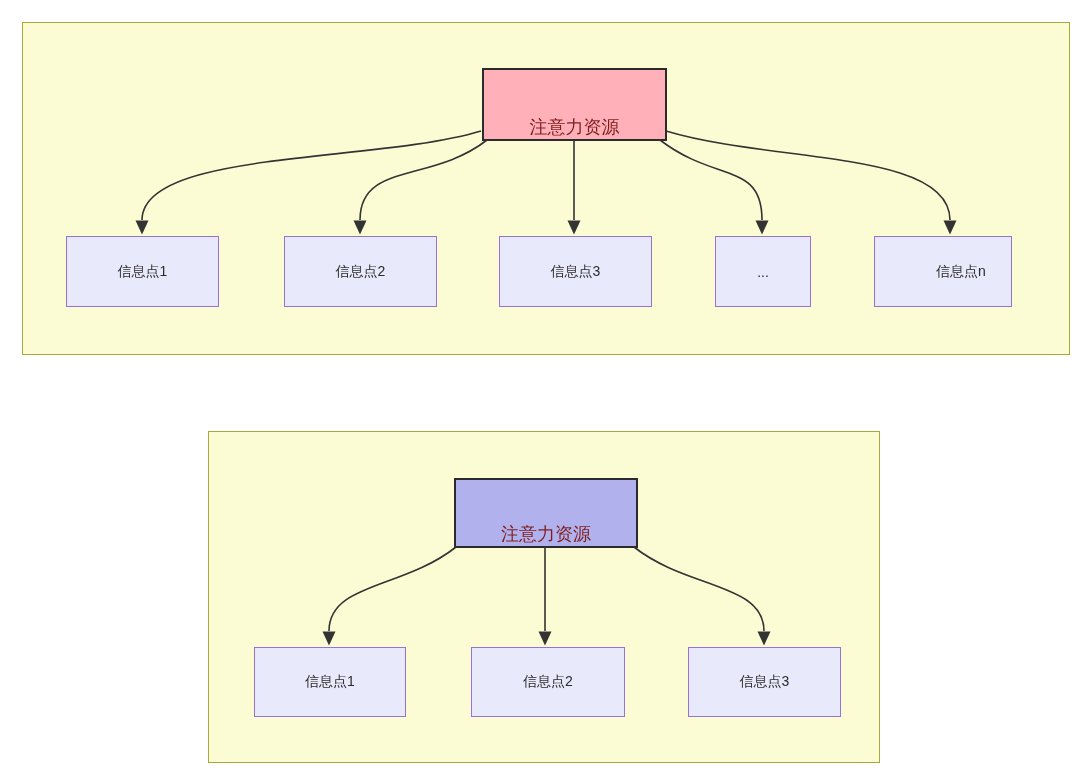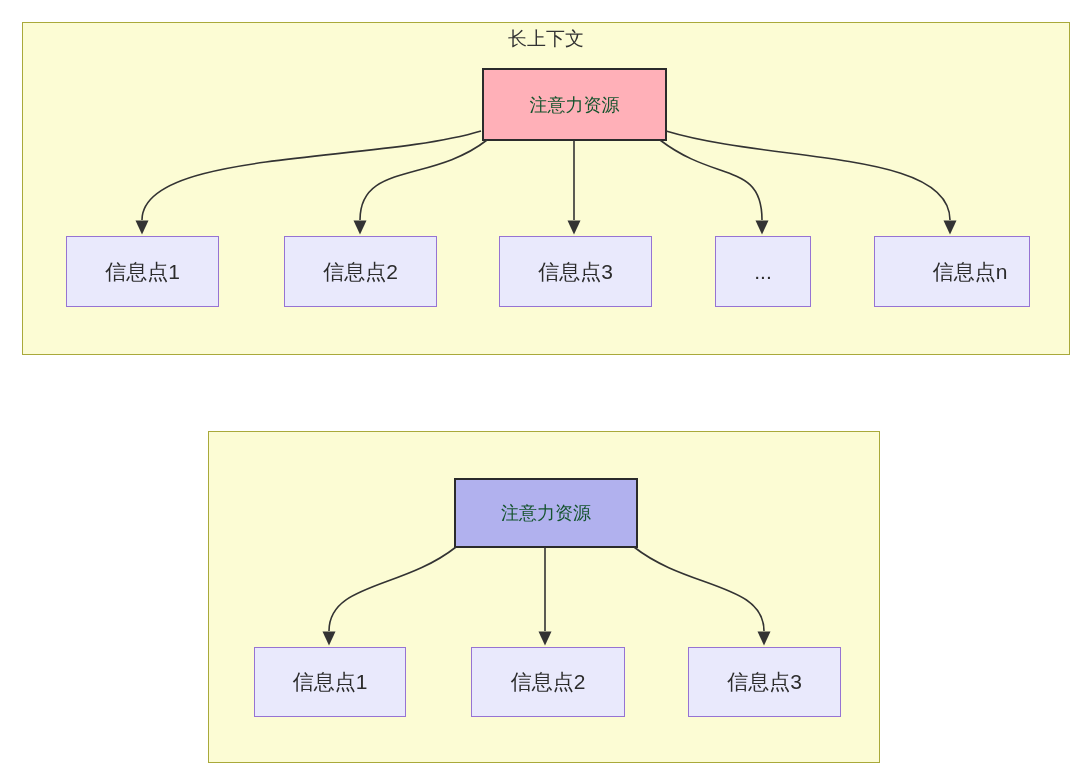--- a/index.html
+++ b/index.html
@@ -12,55 +12,54 @@
     box-sizing:border-box;
   }
   #panel-long{left:22px;top:22px;width:1048px;height:333px;}
   #panel-short{left:208px;top:431px;width:672px;height:332px;}
   .panel-title{
     position:absolute;top:3px;left:0;width:100%;text-align:center;
     font-size:19px;line-height:26px;color:#333333;
   }
   .root-node{
     position:absolute;box-sizing:border-box;border:2.5px solid #2b2b2b;
-    display:flex;align-items:center;justify-content:center;
-    font-size:18px;color:#14532d;
+    display:flex;align-items:flex-end;justify-content:center;
+    font-size:18px;color:#7f1d1d;
   }
   #root-long{left:459px;top:45px;width:185px;height:73px;background:#ffb0b8;}
   #root-short{left:245px;top:46px;width:184px;height:70px;background:#b1b1ee;}
   .info-node{
     position:absolute;box-sizing:border-box;background:#e9e9fc;
     border:1.5px solid #9673d3;display:flex;align-items:center;justify-content:center;
-    font-size:21px;color:#2b2b2b;
+    font-size:14px;color:#2b2b2b;
   }
   .row-long .info-node{top:213px;height:71px;}
   .row-short .info-node{top:215px;height:70px;}
   #edges{
     position:absolute;left:0;top:0;width:1080px;height:774px;
     pointer-events:none;
   }
   #edges path{stroke:#333333;stroke-width:1.6;fill:none;}
   #edges polygon{fill:#333333;stroke:none;}
 </style>
 </head>
 <body>
 
 <div class="panel" id="panel-long" style="background-color: rgb(252, 252, 212);">
-  <div class="panel-title">长上下文</div>
 
   <div class="root-node" id="root-long" style="background-color: rgb(255, 176, 184);">
     <span>注意力资源</span>
   </div>
 
   <div class="row-long">
     <div class="info-node" style="left:43px;width:153px;">信息点1</div>
     <div class="info-node" style="left:261px;width:153px;">信息点2</div>
     <div class="info-node" style="left:476px;width:153px;">信息点3</div>
     <div class="info-node" style="left:692px;width:96px;">...</div>
-    <div class="info-node" style="left:851px;width:156px;padding-left:36px;">信息点n</div>
+    <div class="info-node" style="left:851px;width:138px;padding-left:36px;">信息点n</div>
   </div>
 </div>
 
 <div class="panel" id="panel-short" style="background-color: rgb(252, 252, 212);">
 
   <div class="root-node" id="root-short" style="background-color: rgb(177, 177, 238);">
     <span>注意力资源</span>
   </div>
 
   <div class="row-short">

